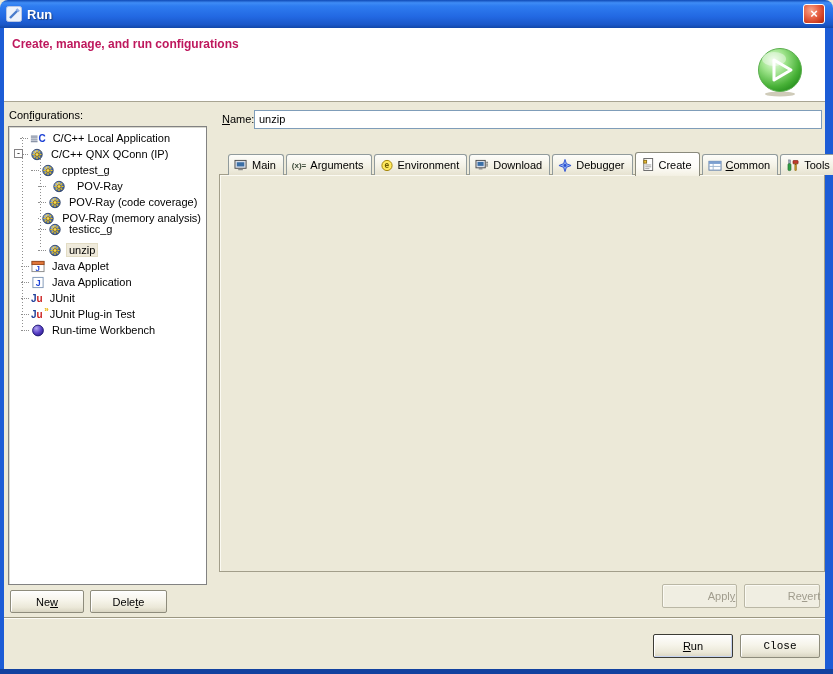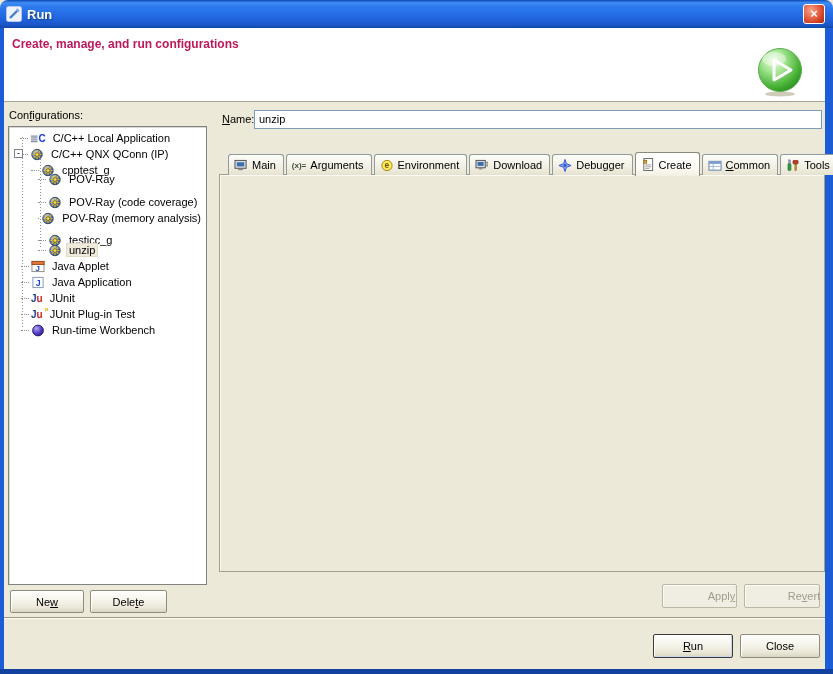--- a/index.html
+++ b/index.html
@@ -184,21 +184,21 @@
               <line x1="3.6" y1="3.6" x2="5.2" y2="5.2"></line>
               <line x1="8.8" y1="8.8" x2="10.4" y2="10.4"></line>
               <line x1="8.8" y1="5.2" x2="10.4" y2="3.6"></line>
               <line x1="3.6" y1="10.4" x2="5.2" y2="8.8"></line>
             </g>
             <circle cx="7" cy="7" r="2" fill="#f7da4a" stroke="#8a6d1a"></circle>
           </svg>
         <span class="tlabel">cpptest_g</span>
       </div>
 
-      <div class="trow lvl1" style="top:44px;">
+      <div class="trow lvl1" style="top:51px;gap:8px;">
         <svg class="ticon" viewBox="0 0 14 14">
             <circle cx="7" cy="7" r="5.6" fill="url(#gearG)" stroke="#31456b"></circle>
             <g stroke="#ecc51c" stroke-width="1.2">
               <line x1="7" y1="2.2" x2="7" y2="4.4"></line>
               <line x1="7" y1="9.6" x2="7" y2="11.8"></line>
               <line x1="2.2" y1="7" x2="4.4" y2="7"></line>
               <line x1="9.6" y1="7" x2="11.8" y2="7"></line>
               <line x1="3.6" y1="3.6" x2="5.2" y2="5.2"></line>
               <line x1="8.8" y1="8.8" x2="10.4" y2="10.4"></line>
               <line x1="8.8" y1="5.2" x2="10.4" y2="3.6"></line>
@@ -238,21 +238,21 @@
               <line x1="3.6" y1="3.6" x2="5.2" y2="5.2"></line>
               <line x1="8.8" y1="8.8" x2="10.4" y2="10.4"></line>
               <line x1="8.8" y1="5.2" x2="10.4" y2="3.6"></line>
               <line x1="3.6" y1="10.4" x2="5.2" y2="8.8"></line>
             </g>
             <circle cx="7" cy="7" r="2" fill="#f7da4a" stroke="#8a6d1a"></circle>
           </svg>
         <span class="tlabel">POV-Ray (memory analysis)</span>
       </div>
 
-      <div class="trow lvl1" style="top:105px;">
+      <div class="trow lvl1" style="top:94px;">
         <svg class="ticon" viewBox="0 0 14 14">
             <circle cx="7" cy="7" r="5.6" fill="url(#gearG)" stroke="#31456b"></circle>
             <g stroke="#ecc51c" stroke-width="1.2">
               <line x1="7" y1="2.2" x2="7" y2="4.4"></line>
               <line x1="7" y1="9.6" x2="7" y2="11.8"></line>
               <line x1="2.2" y1="7" x2="4.4" y2="7"></line>
               <line x1="9.6" y1="7" x2="11.8" y2="7"></line>
               <line x1="3.6" y1="3.6" x2="5.2" y2="5.2"></line>
               <line x1="8.8" y1="8.8" x2="10.4" y2="10.4"></line>
               <line x1="8.8" y1="5.2" x2="10.4" y2="3.6"></line>
@@ -454,19 +454,19 @@
     </div>
   <div class="xp-btn disabled" style="left:744px; top:584px; width:76px; height:24px;">
       <span><span>Re</span><u>v</u><span>ert</span></span>
     </div>
 
   <div class="sep"></div>
 
   <div class="xp-btn default" style="left:653px; top:634px; width:80px; height:24px;">
       <span><u>R</u><span>un</span></span>
     </div>
-  <div class="xp-btn" style="left:740px; top:634px; width:80px; height:24px;">Close</div>
+  <div class="xp-btn" style="left:740px; top:634px; width:80px; height:24px;font-family:Liberation Mono, monospace;">Close</div>
 
   <div class="border-left"></div>
   <div class="border-right"></div>
   <div class="border-bottom"></div>
 
 </div>
 
 </body></html>

